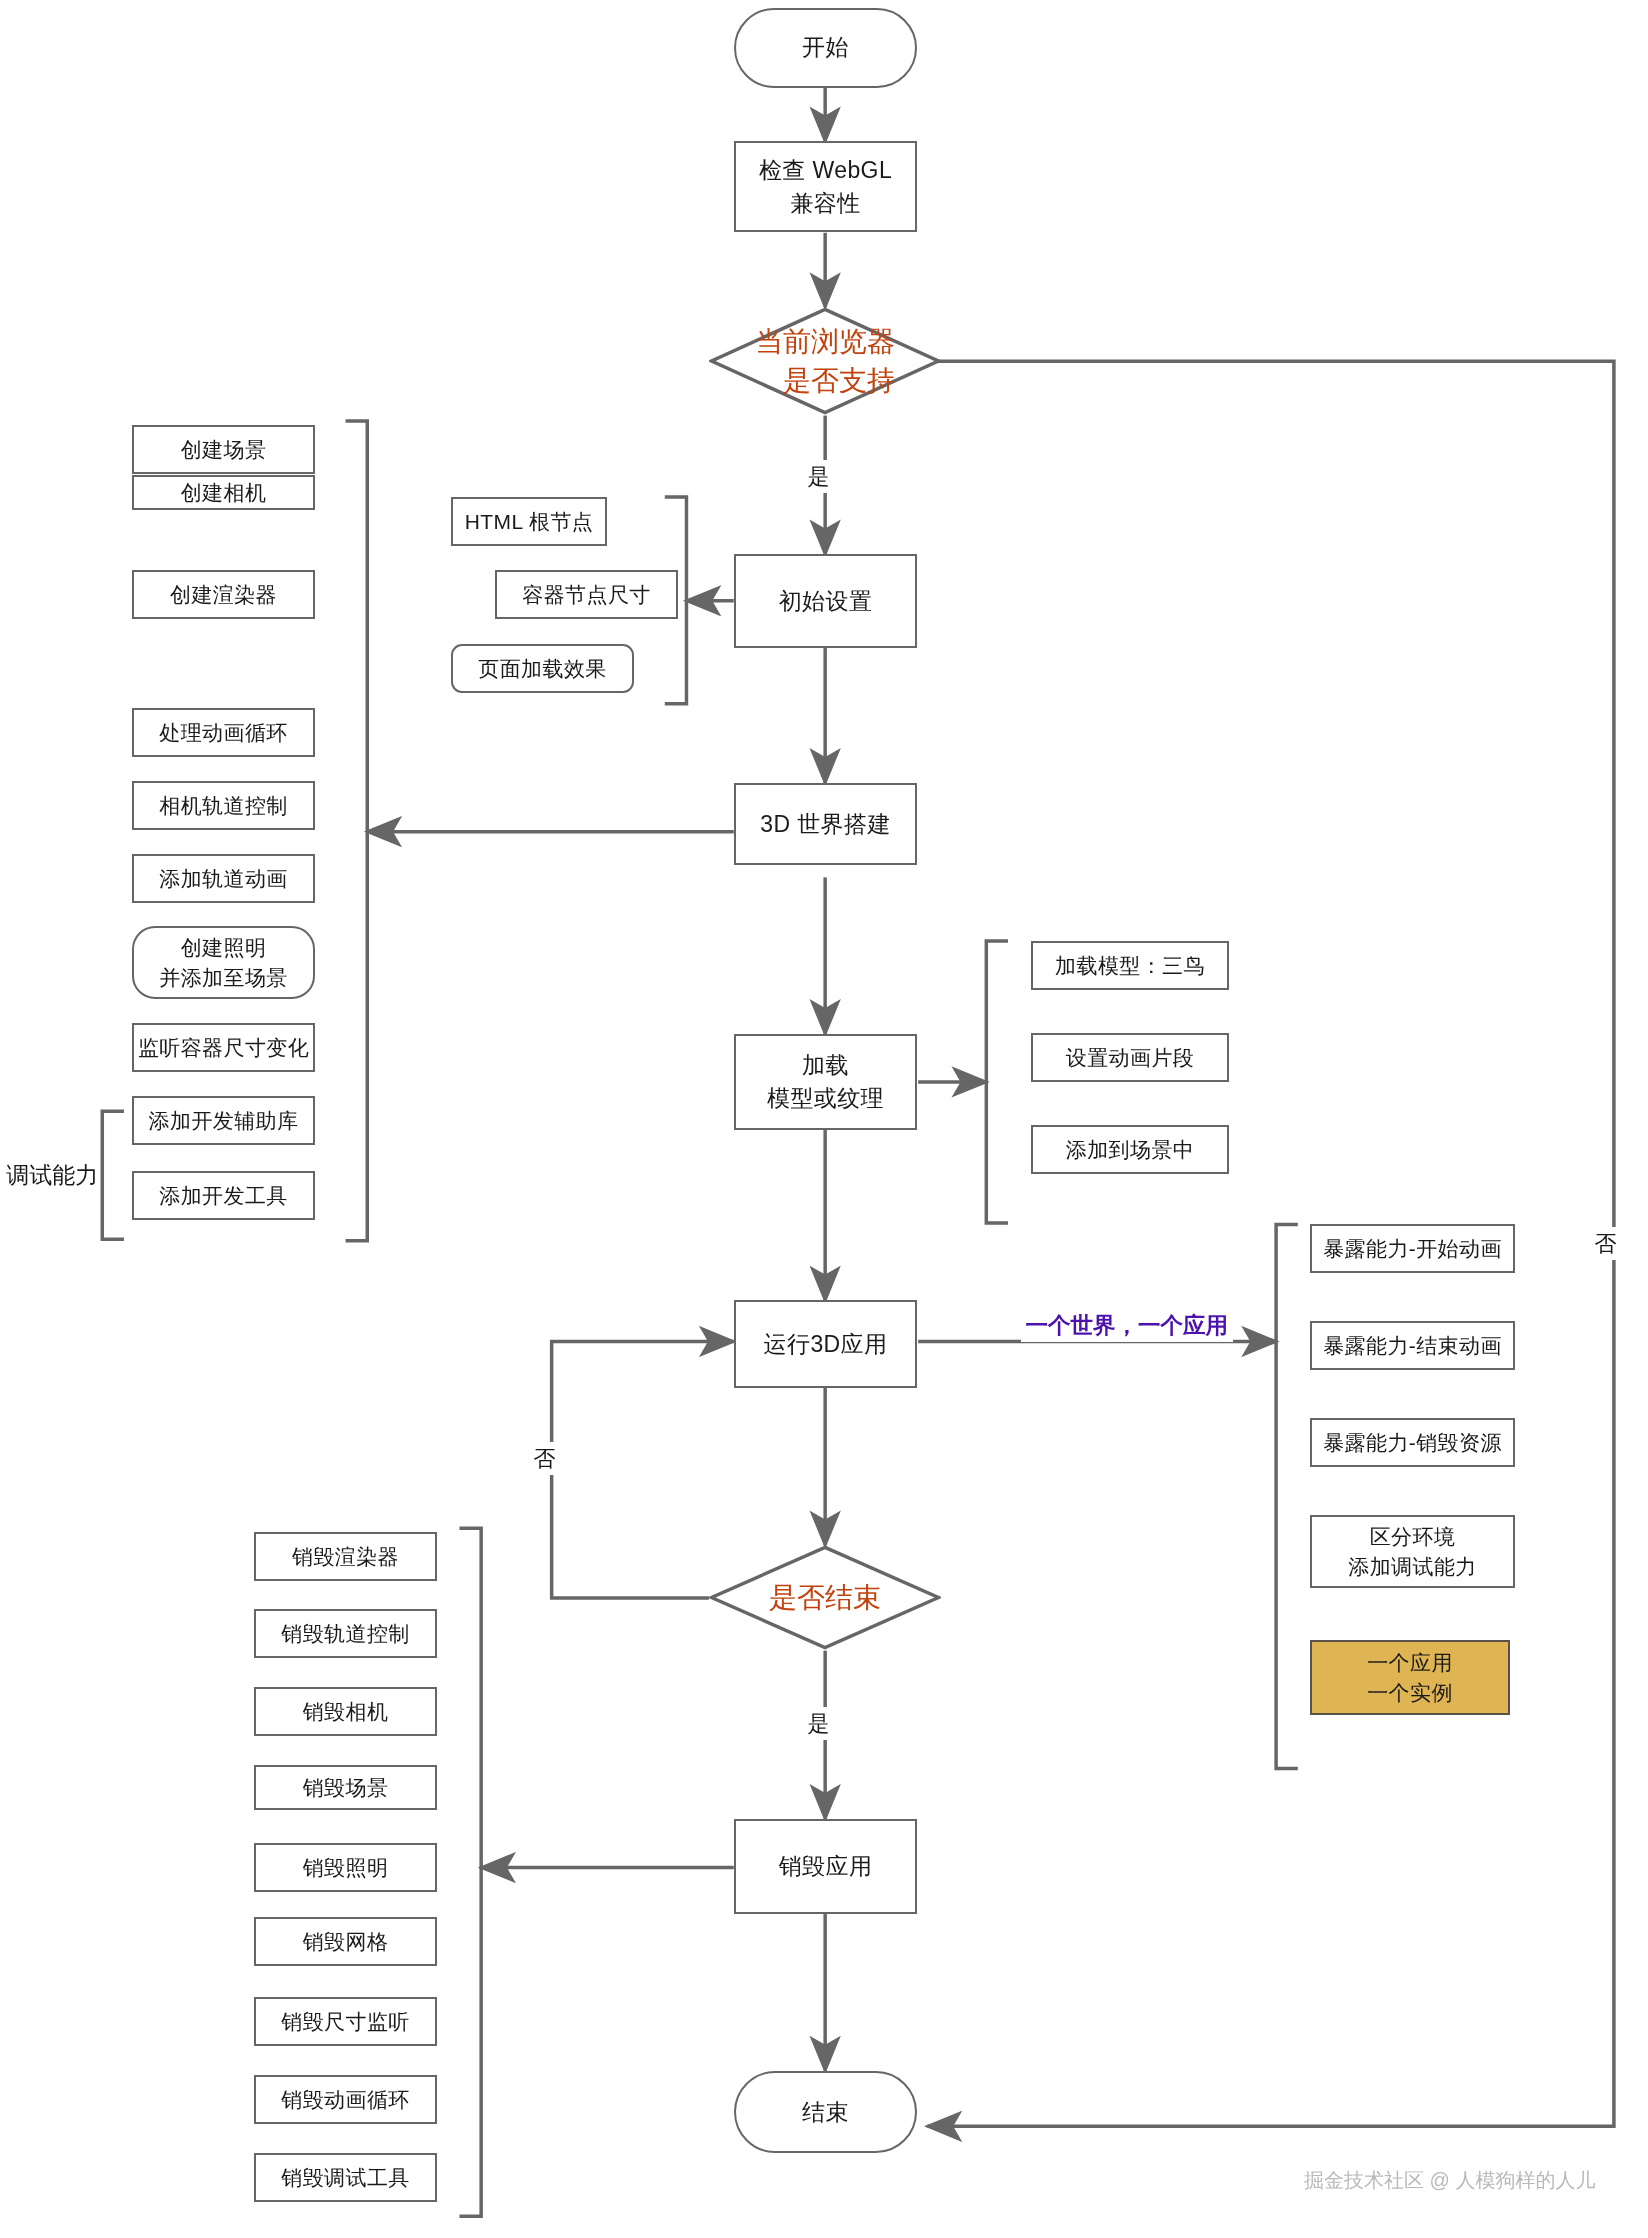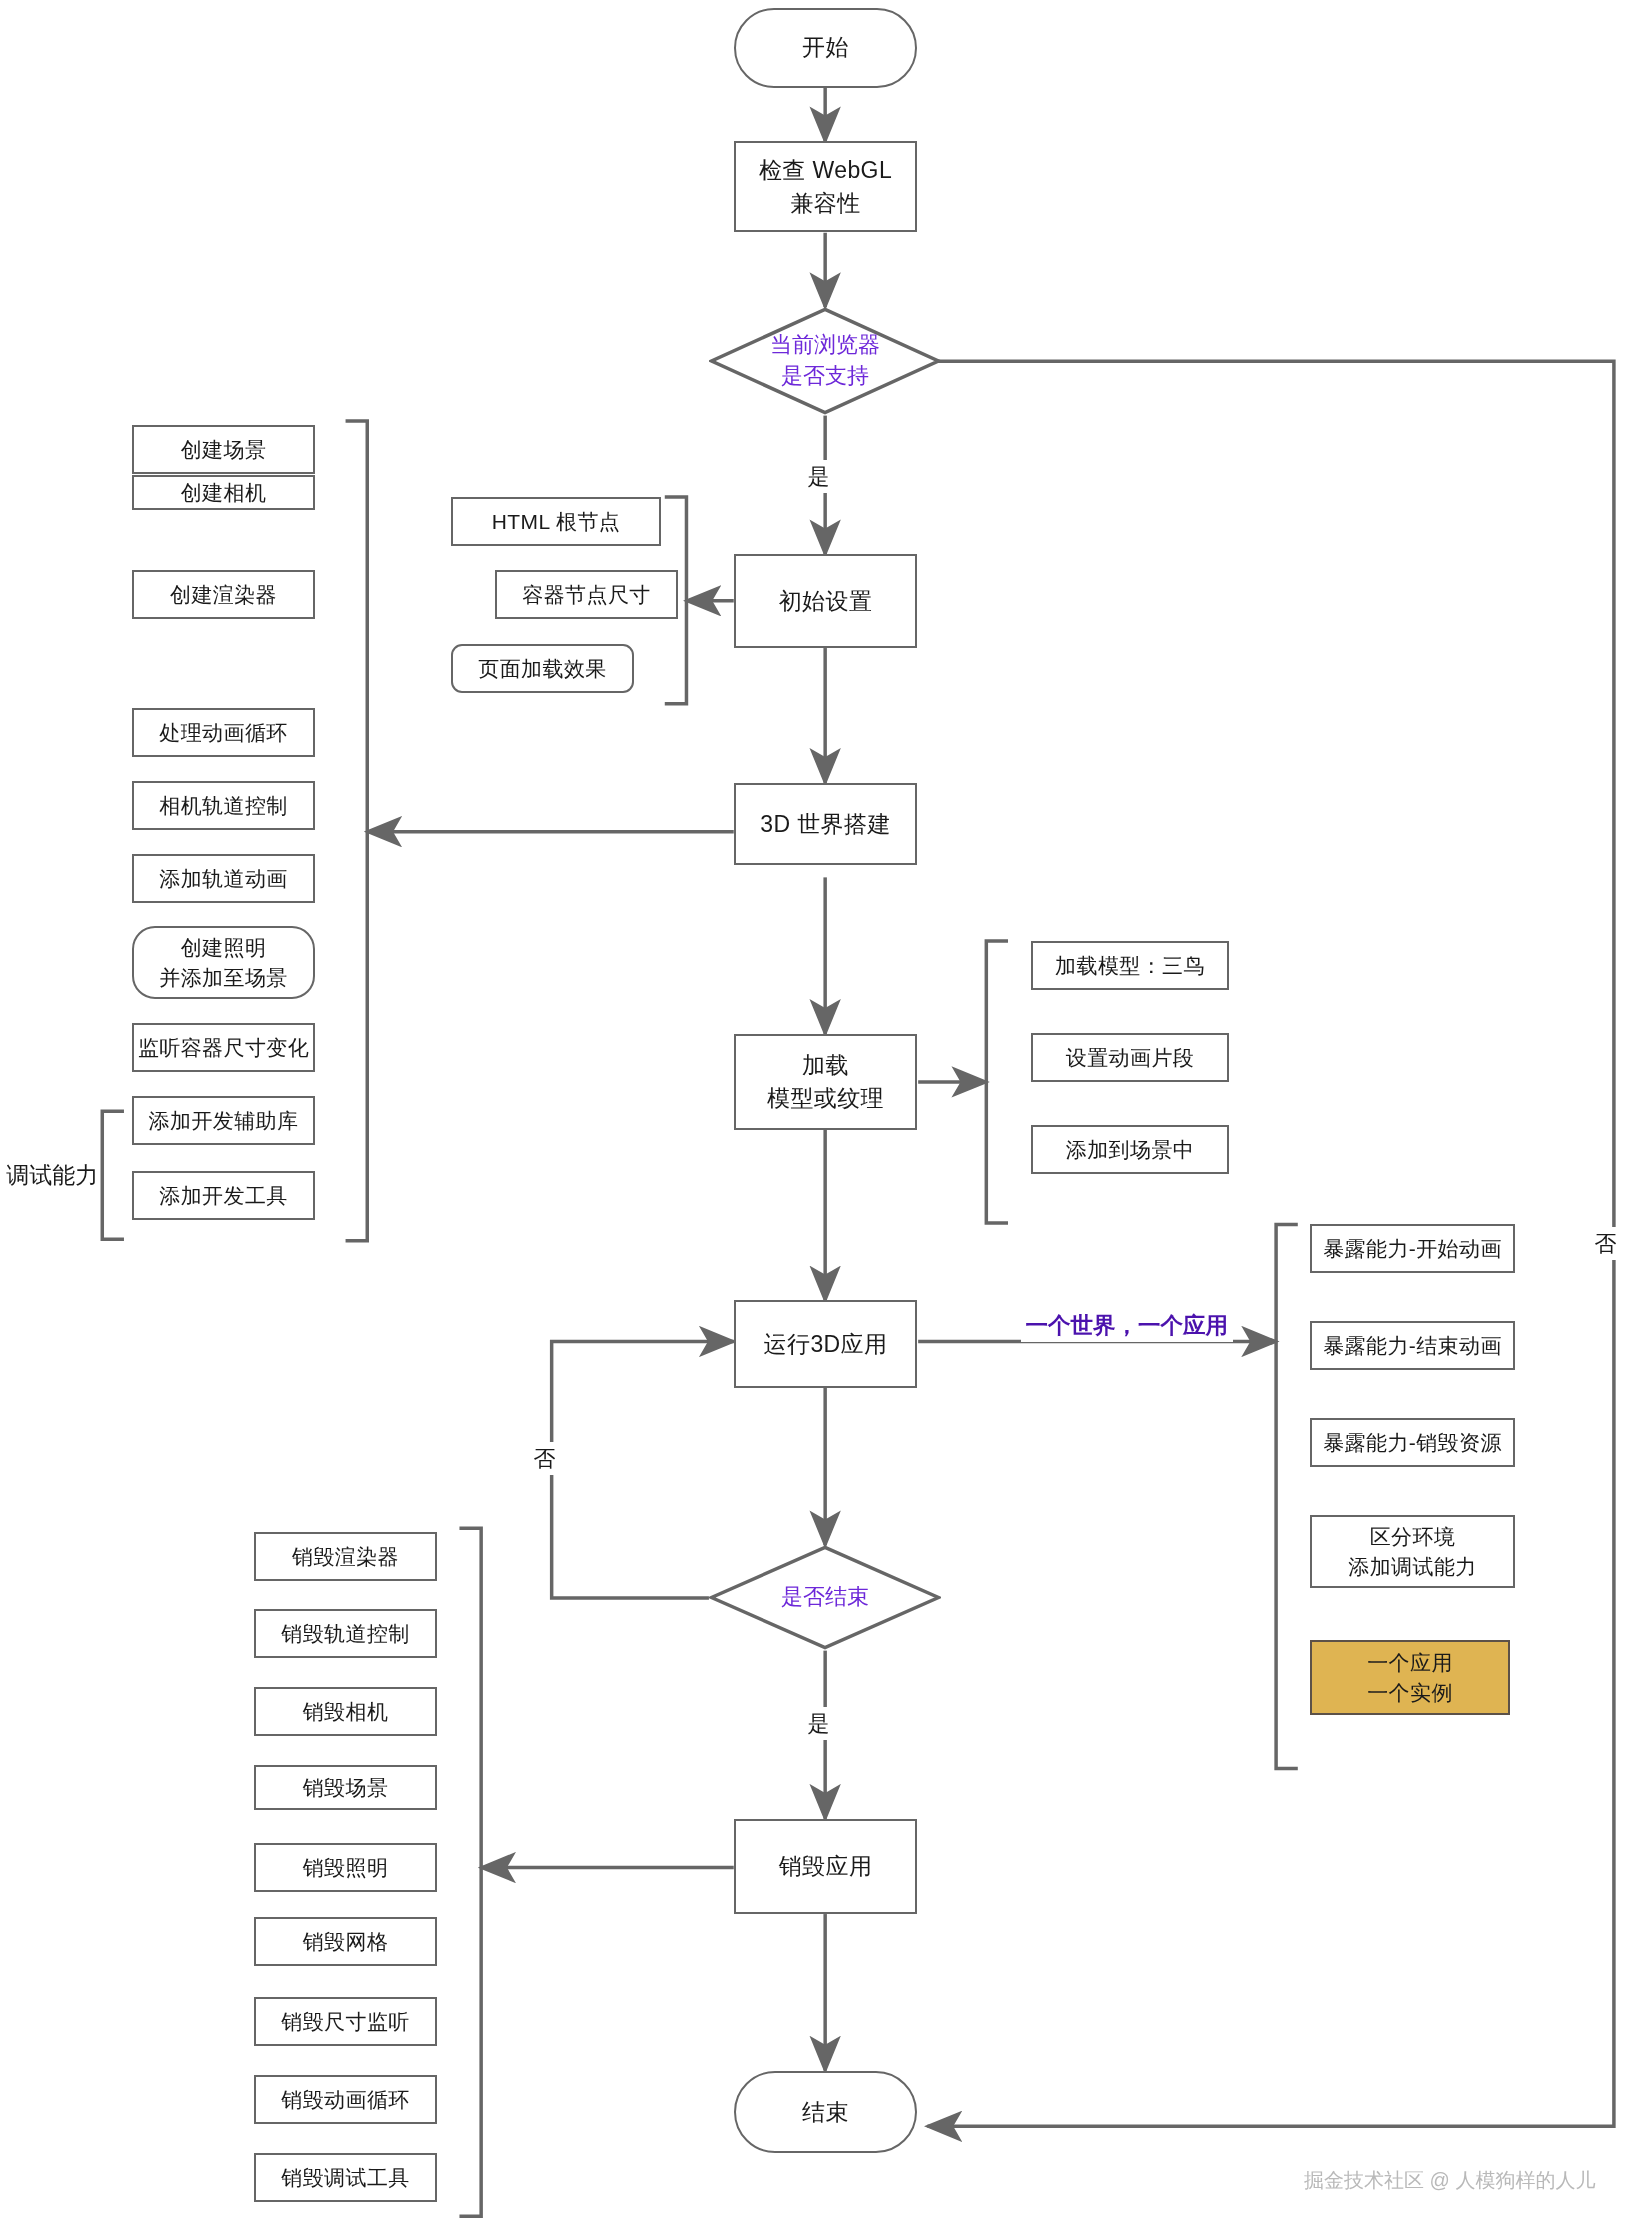--- a/index.html
+++ b/index.html
@@ -62,24 +62,24 @@
   }
   .diamond-text {
     position: absolute;
     left: 0;
     top: 0;
     width: 100%;
     height: 100%;
     display: flex;
     align-items: center;
     justify-content: center;
-    text-align: center;
-    font-size: 22px;
+    text-align: right;
+    font-size: 28px;
     line-height: 1.4;
-    color: #6d28d9;
+    color: #c2410c;
     white-space: pre-line;
   }
   .edge-label {
     position: absolute;
     font-size: 22px;
     color: #1a1a1a;
     background: #ffffff;
     padding: 1.5px 4.6px;
     white-space: nowrap;
   }
@@ -208,21 +208,21 @@
   <div class="edge-label" style="left:803px; top:460px;">是</div>
 
   <div class="edge-label" style="left:1590px; top:1227px;">否</div>
 
   <div class="edge-label" style="left:529px; top:1442px;">否</div>
 
   <div class="edge-label" style="left:803px; top:1707px;">是</div>
 
   <div class="edge-label accent" style="left:1021px; top:1308px;">一个世界，一个应用</div>
 
-  <div class="node small" style="left:451px; top:497px; width:210px; height:49px;">HTML 根节点</div>
+  <div class="node small" style="left:451px; top:497px; width:156px; height:49px;">HTML 根节点</div>
   <div class="node small" style="left:451px; top:570px; width:183px; height:49px;margin-left:44px;">容器节点尺寸</div>
   <div class="node small" style="left:451px; top:644px; width:183px; height:49px;border-radius:11px;">页面加载效果</div>
 
   <div class="node small" style="left:132px; top:425px; width:183px; height:49px;">创建场景</div>
   <div class="node small" style="left:132px; top:475px; width:183px; height:35px;">创建相机</div>
   <div class="node small" style="left:132px; top:570px; width:183px; height:49px;">创建渲染器</div>
   <div class="node small" style="left:132px; top:708px; width:183px; height:49px;">处理动画循环</div>
   <div class="node small" style="left:132px; top:781px; width:183px; height:49px;">相机轨道控制</div>
   <div class="node small" style="left:132px; top:854px; width:183px; height:49px;">添加轨道动画</div>
   <div class="node small" style="left:132px; top:926px; width:183px; height:73px;border-radius:23px;">创建照明

